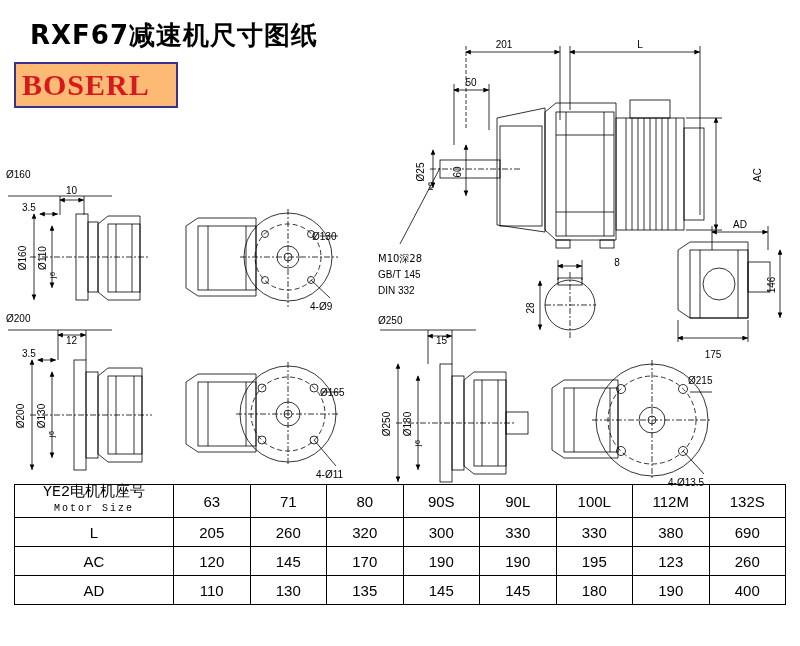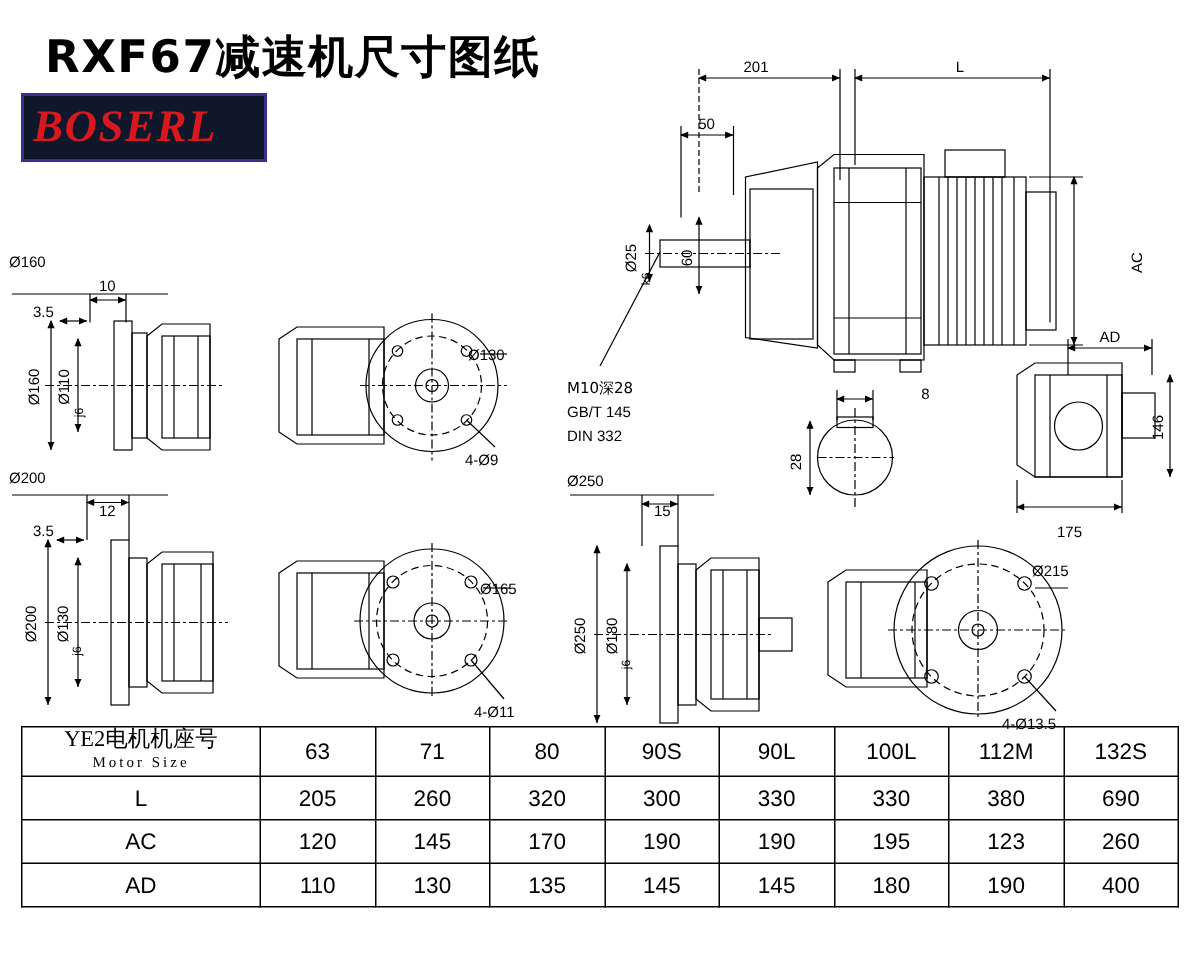--- a/index.html
+++ b/index.html
@@ -5,25 +5,25 @@
   html,body{margin:0;padding:0;}
   body{
     width:800px;height:646px;background:#ffffff;
     font-family:"Liberation Sans", sans-serif;
     color:#000;overflow:hidden;position:relative;
   }
   .root{position:relative;width:800px;height:646px;}
   .title{
     position:absolute;left:30px;top:18px;
     font-family:"DejaVu Sans", sans-serif;
-    font-size:30px;font-weight:bold;letter-spacing:1px;
+    font-size:26px;font-weight:bold;letter-spacing:1px;
   }
   .logo-box{
     position:absolute;left:14px;top:62px;width:160px;height:42px;
-    border:2px solid #3b2f8f;background:#0f172a;font-style:italic;
+    border:2px solid #3b2f8f;background:#fdba74;
   }
   .logo-text{
     position:absolute;left:6px;top:4px;
     font-family:"Liberation Serif", serif;
     font-size:30px;font-weight:bold;color:#d7181f;letter-spacing:1px;
   }
   svg.canvas{position:absolute;left:0;top:0;width:800px;height:646px;}
   .dim{font-family:"Liberation Sans", sans-serif;font-size:10px;fill:#000;}
   .dim-sm{font-family:"Liberation Sans", sans-serif;font-size:8px;fill:#000;}
   .dim-cn{font-family:"DejaVu Sans", sans-serif;font-size:10px;fill:#000;}
@@ -32,21 +32,21 @@
   table.spec{
     position:absolute;left:14px;top:484px;width:772px;
     border-collapse:collapse;table-layout:fixed;
   }
   table.spec td{
     border:1px solid #000;text-align:center;
     font-family:"Liberation Sans", sans-serif;
     font-size:15px;height:28px;padding:0;
   }
   table.spec td.head2{
-    font-family:Liberation Serif, serif;font-size:14px;line-height:16px;
+    font-family:Liberation Mono, monospace;font-size:14px;line-height:16px;
   }
   .hdr-cn{display:block;font-size:15px;}
   .hdr-en{display:block;font-size:10px;letter-spacing:2px;}
 </style>
 </head>
 <body>
 
 <div class="root">
 
   <div class="title">RXF67减速机尺寸图纸</div>

